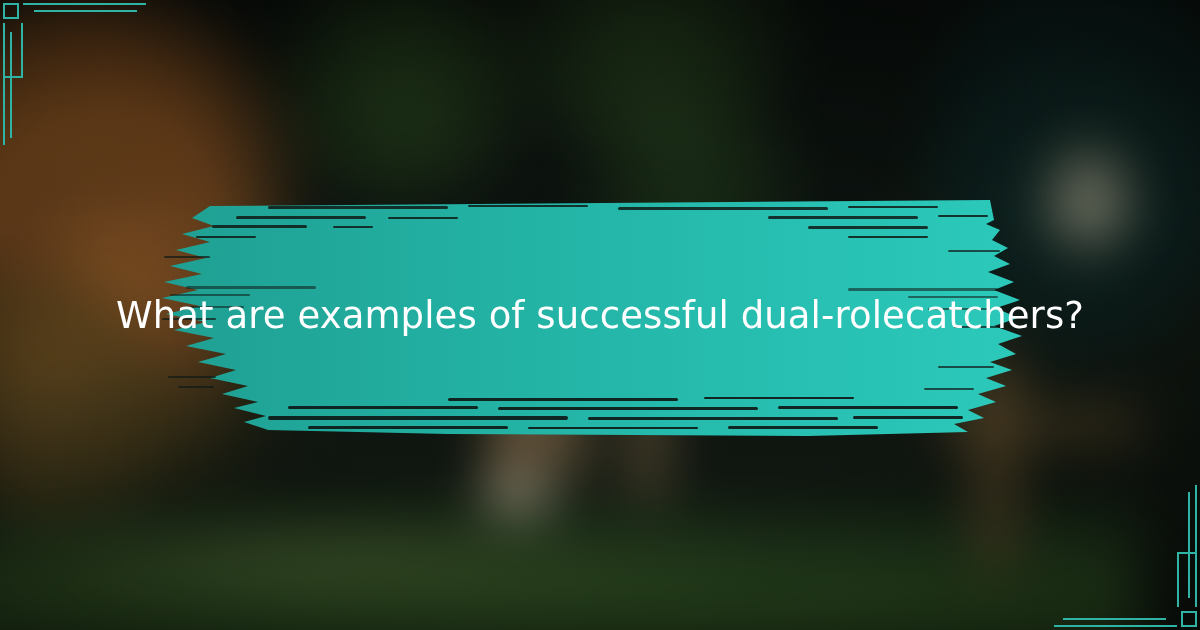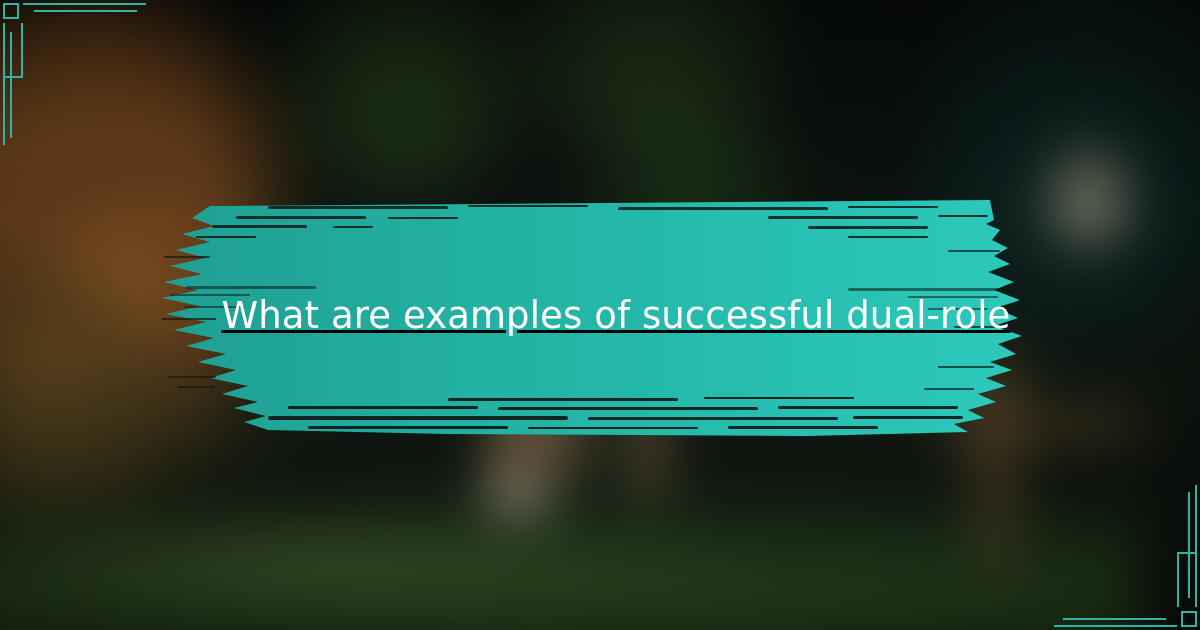--- a/index.html
+++ b/index.html
@@ -168,26 +168,25 @@
   
   .banner-wrap {
     position:absolute;
     left:148px; top:190px;
     width:904px; height:252px;
   }
   .banner-svg { position:absolute; inset:0; width:100%; height:100%; }
 
   .banner-text {
     position:absolute;
-    left:16px; top:0; width:904px; height:252px;
+    left:0; top:0; width:904px; height:252px;
     display:flex; flex-direction:row;
     align-items:center; justify-content:center;
     text-align:center;
     padding:0 70px;
-    text-decoration:underline;
   }
   .banner-text .line {
     color:#ffffff;
     font-family:"DejaVu Sans", sans-serif;
     font-size:37px;
     font-weight:400;
     line-height:54px;
     letter-spacing:.1px;
     white-space:nowrap;
   }
@@ -320,16 +319,17 @@
       <g fill="#0f1a16" opacity="0.7">
         <rect x="800" y="60" width="52" height="2" rx="1"></rect>
         <rect x="806" y="136" width="58" height="2" rx="1"></rect>
         <rect x="790" y="176" width="56" height="2" rx="1"></rect>
         <rect x="776" y="198" width="50" height="2" rx="1"></rect>
       </g>
     </svg>
 
     <div class="banner-text">
       <div class="line">What are examples of successful dual-role</div>
+      <div class="line">catchers?</div>
     </div>
   </div>
 
 </div>
 
 </body></html>

